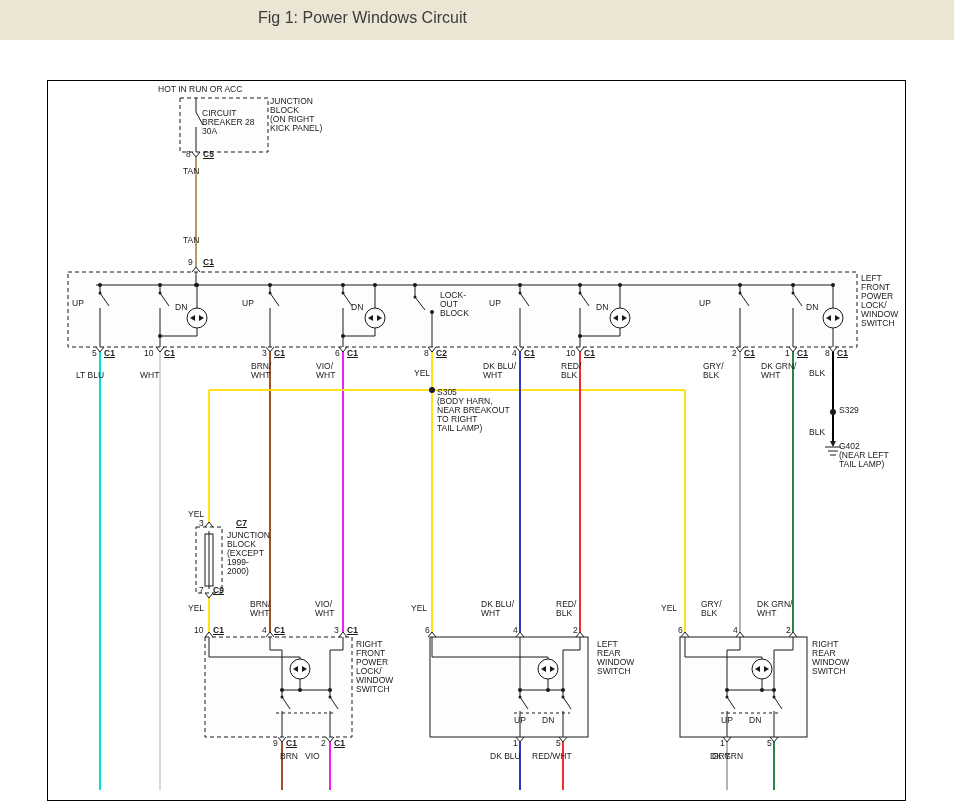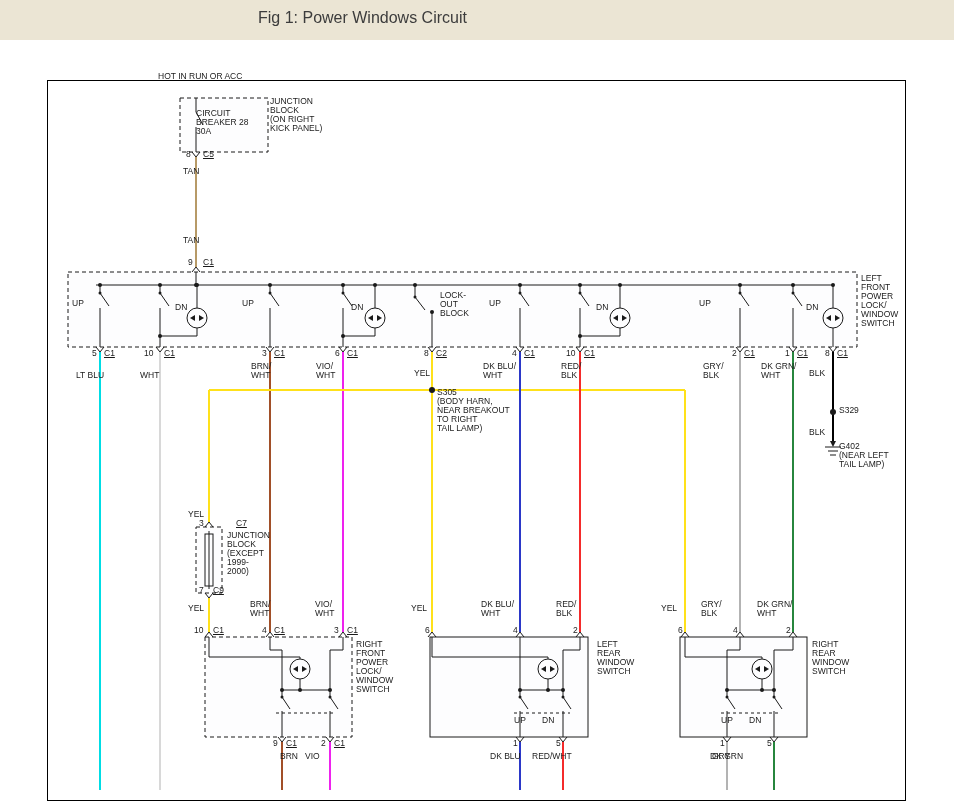--- a/index.html
+++ b/index.html
@@ -3,21 +3,21 @@
 <meta charset="utf-8">
 <style>
   html,body{margin:0;padding:0;background:#ffffff;}
   .screen{position:relative;width:954px;height:806px;background:#ffffff;overflow:hidden;
           font-family:"Liberation Sans",sans-serif;}
   .header{position:absolute;left:0;top:0;width:954px;height:40px;background:#ebe5d4;}
   .title{position:absolute;left:258px;top:9px;font-size:16px;color:#3c3c3c;}
   .border-rect{position:absolute;left:47px;top:80px;width:857px;height:719px;border:1px solid #000;}
   #wiring-svg{position:absolute;left:0;top:0;}
   .lbl{position:absolute;font-size:8.5px;line-height:9px;color:#1a1a1a;white-space:pre-line;}
-  .lbl.u{text-decoration:underline;}
+  .lbl.u{text-decoration:underline;font-weight:bold;}
 </style>
 </head>
 <body>
 
 <div class="screen">
   <div class="header">
     <div class="title">Fig 1: Power Windows Circuit</div>
   </div>
   <div class="border-rect"></div>
   <svg id="wiring-svg" width="954" height="806" viewBox="0 0 954 806">
@@ -203,22 +203,22 @@
       <circle cx="415" cy="297" r="1.5" fill="#1a1a1a"></circle>
       <circle cx="282" cy="697" r="1.5" fill="#1a1a1a"></circle>
       <circle cx="330" cy="697" r="1.5" fill="#1a1a1a"></circle>
       <circle cx="520" cy="697" r="1.5" fill="#1a1a1a"></circle>
       <circle cx="563" cy="697" r="1.5" fill="#1a1a1a"></circle>
       <circle cx="727" cy="697" r="1.5" fill="#1a1a1a"></circle>
       <circle cx="774" cy="697" r="1.5" fill="#1a1a1a"></circle>
       <polygon points="830,441 836,441 833,447" fill="#1a1a1a"></polygon>
     </svg>
   <div id="labels-layer">
-      <div class="lbl" style="left: 158px; top: 72px;">HOT IN RUN OR ACC</div>
-      <div class="lbl" style="left: 196px; top: 109px;">CIRCUIT
+      <div class="lbl" style="left: 158px; top: 85px;">HOT IN RUN OR ACC</div>
+      <div class="lbl" style="left: 202px; top: 109px;">CIRCUIT
 BREAKER 28
 30A</div>
       <div class="lbl" style="left: 270px; top: 97px;">JUNCTION
 BLOCK
 (ON RIGHT
 KICK PANEL)</div>
       <div class="lbl" style="left: 186px; top: 150px;">8</div>
       <div class="lbl u" style="left: 203px; top: 150px;">C5</div>
       <div class="lbl" style="left: 183px; top: 167px;">TAN</div>
       <div class="lbl" style="left: 183px; top: 236px;">TAN</div>

